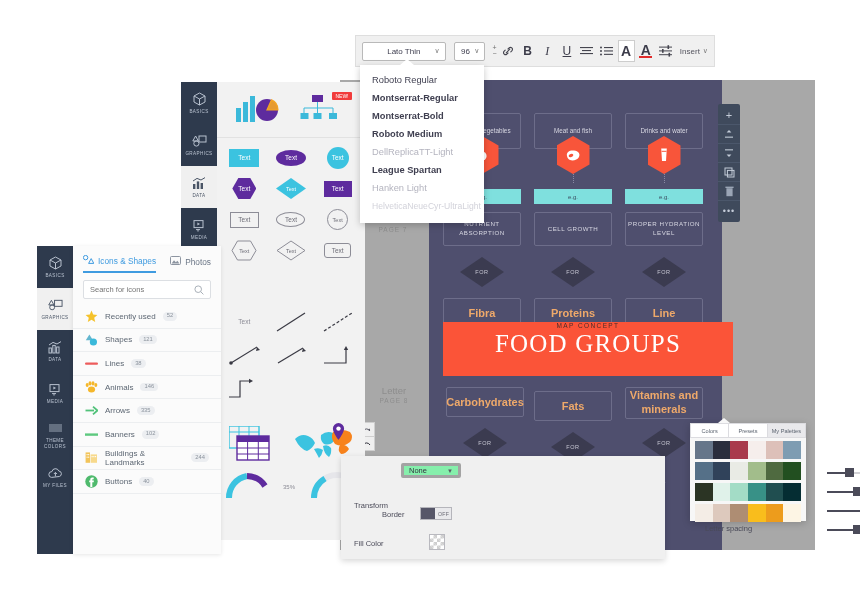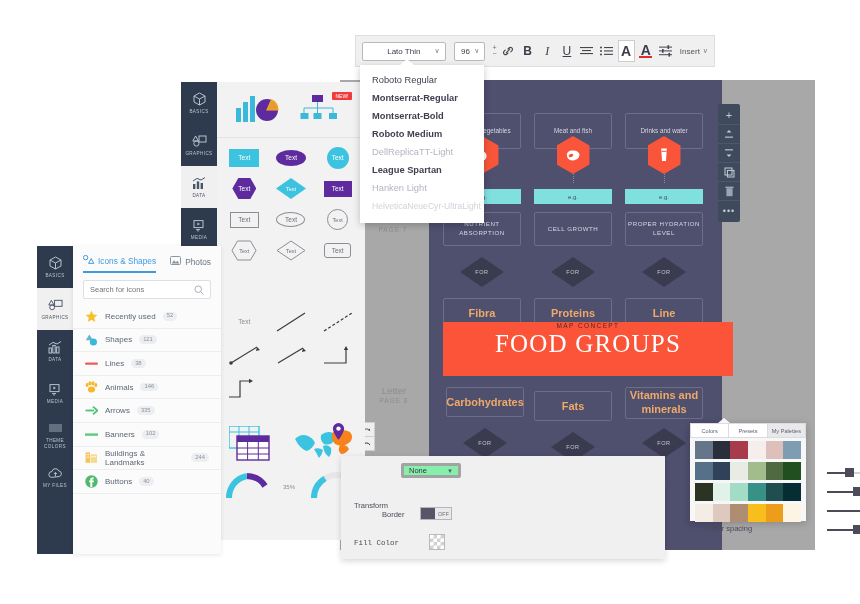--- a/index.html
+++ b/index.html
@@ -843,21 +843,21 @@
     <span>None</span>
     <span style="font-size:6px;color:#5a5a64">▼</span>
   </div>
 
   <span class="tp-label" style="left:13px; top:54px;padding-left:28px;">Border</span>
   <div class="toggle-off" style="left:79px; top:51px;">
     <span class="knob"></span>
     <span class="lbl">OFF</span>
   </div>
 
-  <span class="tp-label" style="left:13px; top:83px;font-family:Liberation Mono, monospace;">Fill Color</span>
+  <span class="tp-label" style="left:13px; top:83px;">Fill Color</span>
   <div class="checker" style="left:88px; top:78px;"></div>
 
   <div class="slider-row" style="top:9px;">
     <span class="sl-name">Vertical Padding</span>
     <span class="sl-track"></span>
     <span class="sl-fill" style="width:20px"></span>
     <span class="sl-knob" style="left:140px"></span>
 
   </div>
   <div class="slider-row" style="top:28px;">

